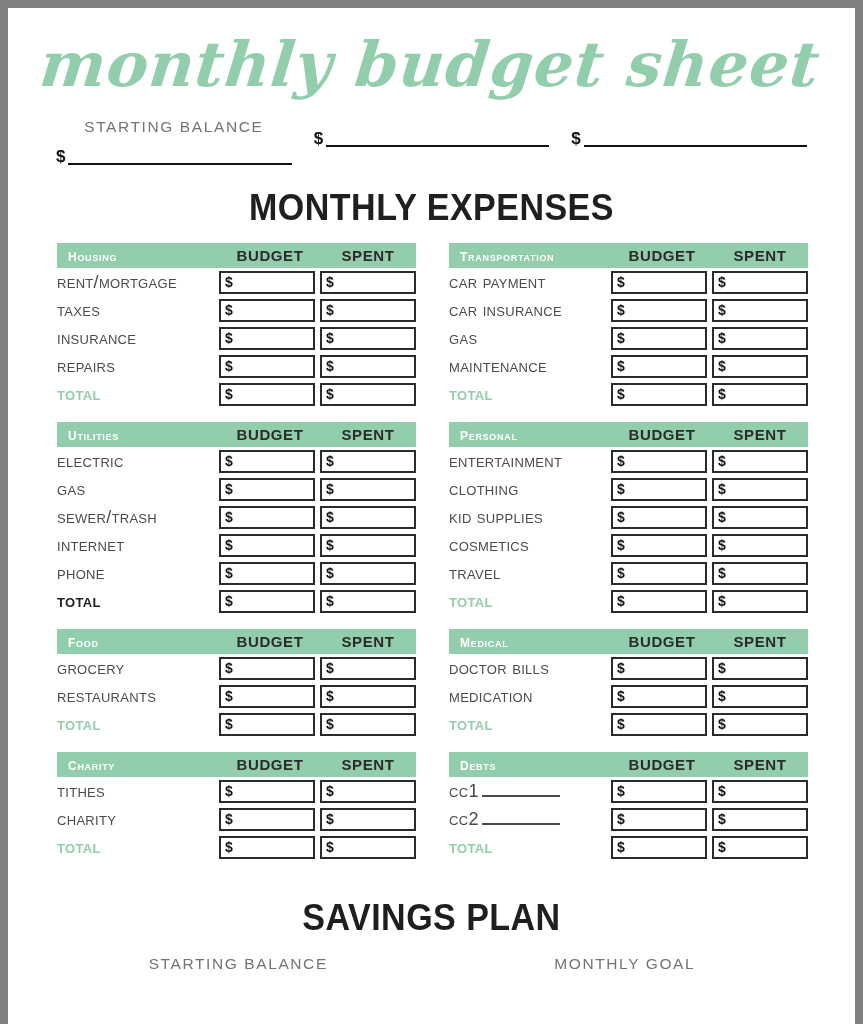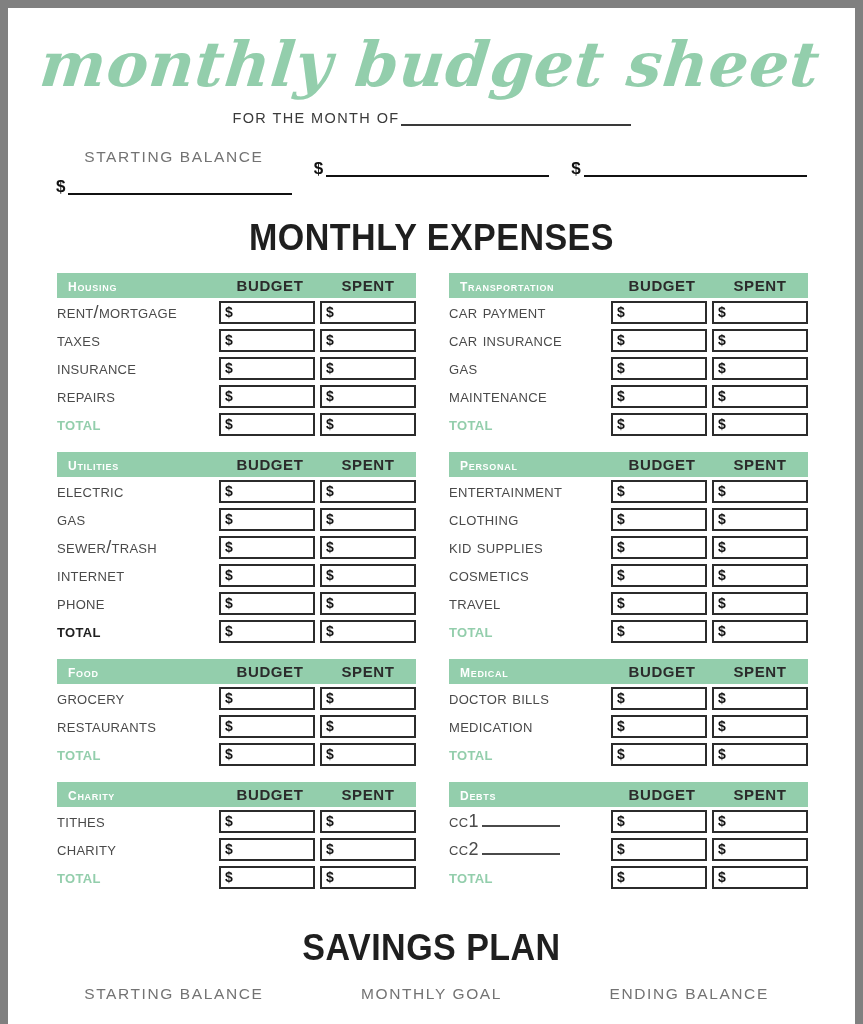--- a/index.html
+++ b/index.html
@@ -188,24 +188,20 @@
   }
   .savings-fields .top-field .cap { font-size: 15.5px; }
 </style>
 </head>
 <body>
 
 <div id="page">
 
   <div class="title-script">monthly budget sheet</div>
 
-  <div class="month-line">
-    <span class="lbl">FOR THE MONTH OF</span>
-    <span class="rule"></span>
-  </div>
 
   <div class="top-fields">
       <div class="top-field">
         <div class="cap">STARTING BALANCE</div>
         <div class="dollar-rule">
           <span class="dsign">$</span>
           <span class="rule"></span>
         </div>
       </div>
       <div class="top-field">
@@ -663,18 +659,15 @@
 
   <div class="big-heading">SAVINGS PLAN</div>
 
   <div class="savings-fields">
       <div class="top-field">
         <div class="cap">STARTING BALANCE</div>
       </div>
       <div class="top-field">
         <div class="cap">MONTHLY GOAL</div>
       </div>
-      <div class="top-field">
-        <div class="cap">ENDING BALANCE</div>
-      </div>
     </div>
 
 </div>
 
 </body></html>

